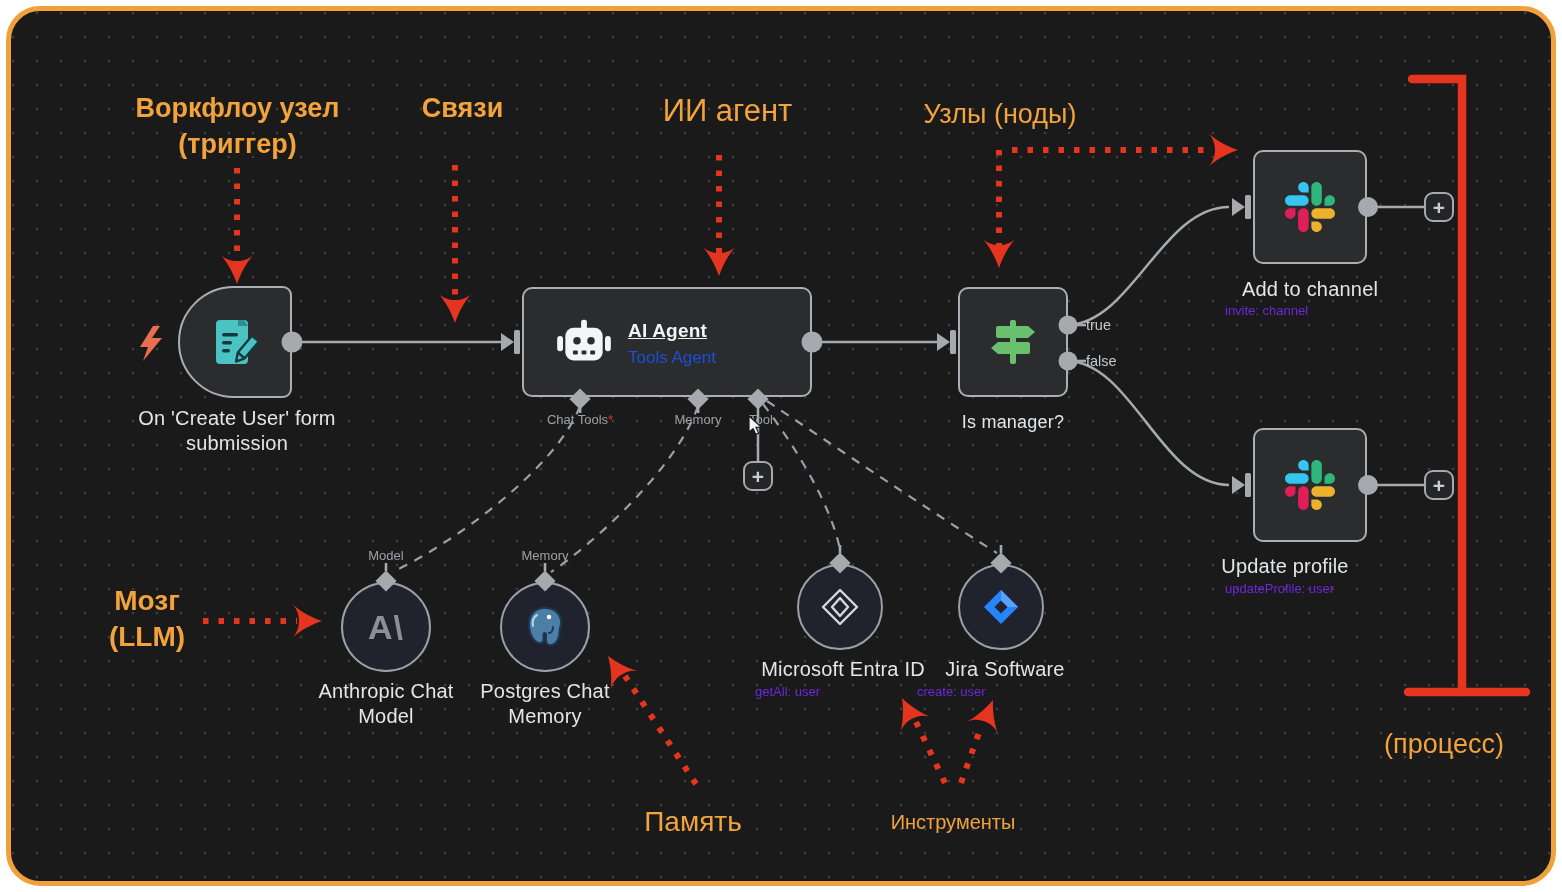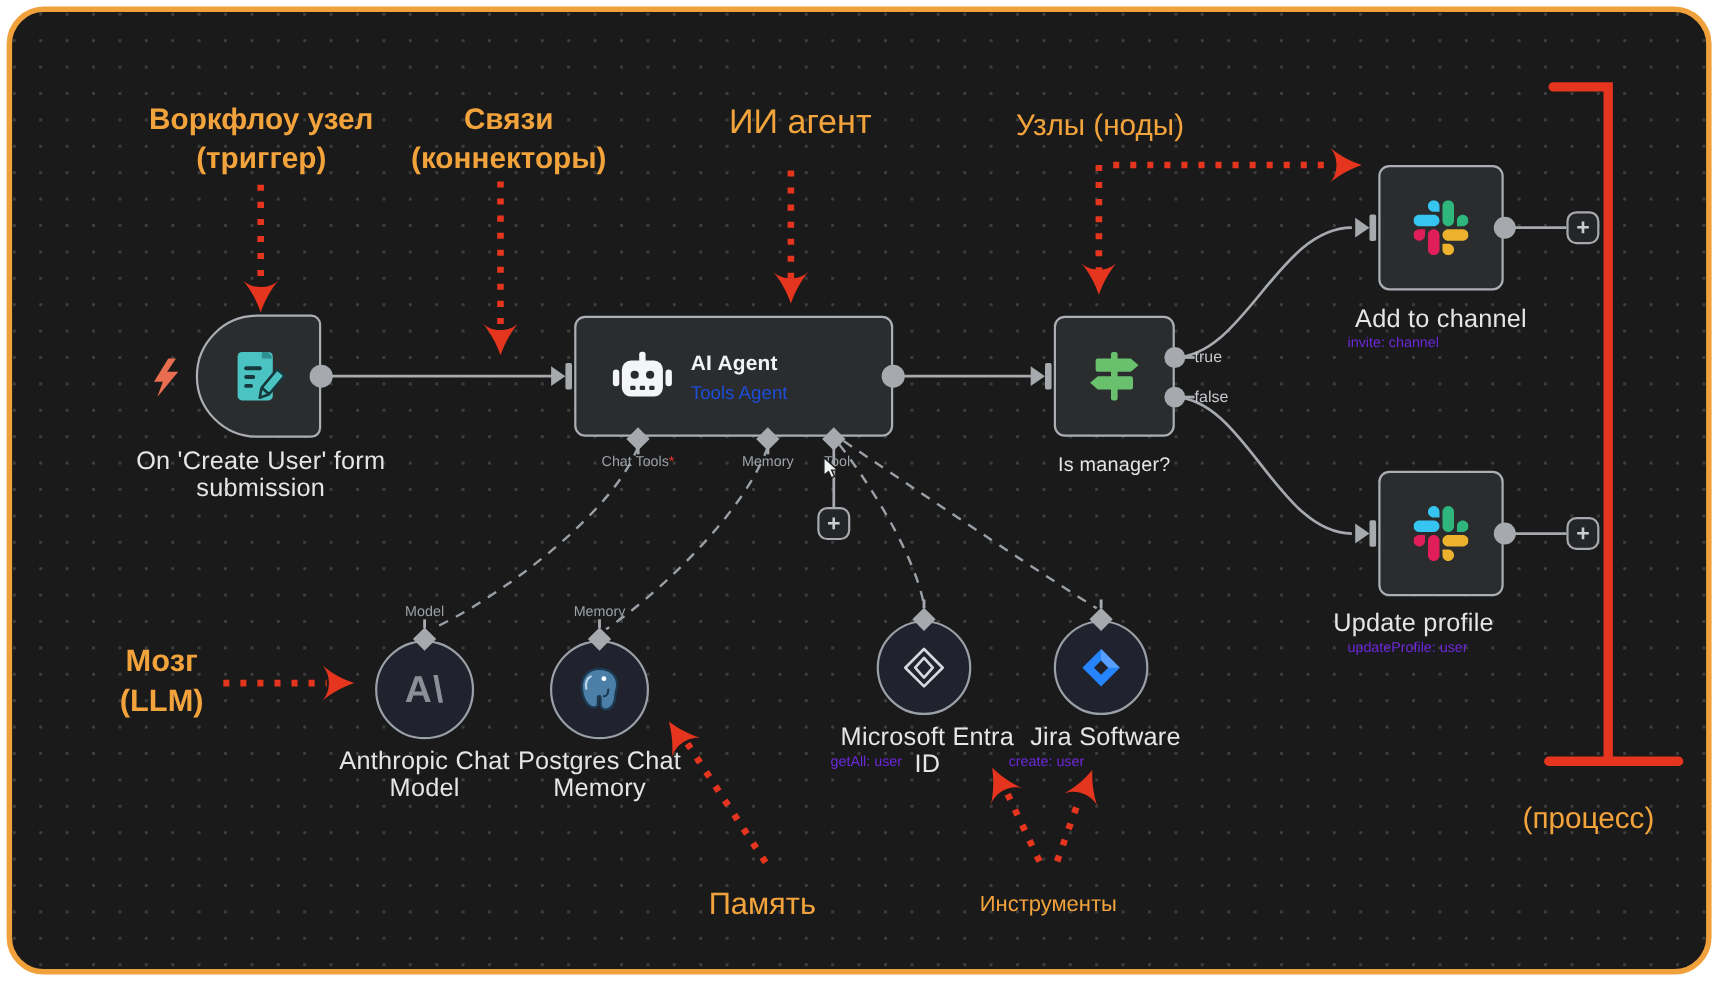--- a/index.html
+++ b/index.html
@@ -11,21 +11,21 @@
           background-size:24px 24px;background-position:14px 14px;
           border:5px solid #F1A13B;border-radius:34px;box-sizing:border-box;}
   svg.layer{position:absolute;left:0;top:0;width:1562px;height:892px;pointer-events:none;}
   #wires{z-index:1;} #ports{z-index:3;} #annot{z-index:4;}
   .node{position:absolute;background:#2B2C2E;border:2px solid #ABAEB3;border-radius:10px;
         box-sizing:border-box;z-index:2;}
   .node.trigger{border-radius:62px 10px 10px 62px;}
   .circle-node{position:absolute;background:#20232D;border:2px solid #9BA0A8;border-radius:50%;
         box-sizing:border-box;z-index:2;display:flex;align-items:center;justify-content:center;}
   .icon-center{position:absolute;left:50%;top:50%;transform:translate(-50%,-50%);}
-  .node-label{position:absolute;z-index:2;color:#E3E5E7;font-size:23px;line-height:25px;
+  .node-label{position:absolute;z-index:2;color:#E3E5E7;font-size:20px;line-height:25px;
         text-align:center;letter-spacing:.2px;}
   .node-sub{position:absolute;z-index:2;color:#6d28d9;font-size:13px;}
   .port-label{position:absolute;z-index:3;color:#9CA1A7;font-size:13px;text-align:center;white-space:nowrap;}
   .req{color:#E5352B;}
   .tf-label{position:absolute;z-index:3;color:#C6C9CD;font-size:14.5px;}
   .agent-title{position:absolute;z-index:3;color:#F2F3F4;font-size:19px;font-weight:bold;letter-spacing:.2px;}
   .agent-sub{position:absolute;z-index:3;color:#1d4ed8;font-size:17px;}
   .plus-btn{position:absolute;z-index:3;width:30px;height:30px;background:#242526;
         border:2.5px solid #A6A9AD;border-radius:9px;box-sizing:border-box;color:#C9CCD0;
         display:flex;align-items:center;justify-content:center;font-size:21px;font-weight:bold;line-height:1;}
@@ -84,21 +84,21 @@
       <rect x="1" y="16" width="5" height="13" rx="2.5" fill="#F4F5F6"></rect>
       <rect x="42" y="16" width="5" height="13" rx="2.5" fill="#F4F5F6"></rect>
       <rect x="8" y="9" width="32" height="28" rx="7" fill="#F4F5F6"></rect>
       <circle cx="18" cy="20" r="3.2" fill="#2B2C2E"></circle>
       <circle cx="30" cy="20" r="3.2" fill="#2B2C2E"></circle>
       <rect x="14.5" y="28.5" width="4.2" height="3.4" rx="1" fill="#2B2C2E"></rect>
       <rect x="21.9" y="28.5" width="4.2" height="3.4" rx="1" fill="#2B2C2E"></rect>
       <rect x="29.3" y="28.5" width="4.2" height="3.4" rx="1" fill="#2B2C2E"></rect>
     </svg>
   </div>
-  <div class="agent-title" style="left:628px;top:320px;">AI Agent</div>
+  <div class="agent-title" style="left:628px;top:320px;text-decoration:underline;">AI Agent</div>
   <div class="agent-sub" style="left:628px;top:348px;">Tools Agent</div>
 
   <div class="node" style="left:958px;top:287px;width:110px;height:110px;">
     <svg class="icon-center" width="54" height="54" viewBox="0 0 54 54">
       <rect x="24" y="5" width="6" height="44" rx="2" fill="#69C16E"></rect>
       <path d="M12,11 h30 l7,6 l-7,6 h-30 a2,2 0 0 1 -2,-2 v-8 a2,2 0 0 1 2,-2 Z" fill="#69C16E"></path>
       <path d="M42,27 h-30 l-7,6 l7,6 h30 a2,2 0 0 0 2,-2 v-8 a2,2 0 0 0 -2,-2 Z" fill="#69C16E"></path>
     </svg>
   </div>
   <div class="node-label" style="left:928px;top:410px;width:170px;font-size:18px;">Is manager?</div>
@@ -264,21 +264,20 @@
       <path d="M1408,692 L1526,692"></path>
     </g>
   </svg>
 
   <div class="ann" style="left:90px;top:90px;width:295px;font-size:27px;">
     <div class="b">Воркфлоу узел</div>
     <div class="b">(триггер)</div>
   </div>
   <div class="ann" style="left:345px;top:90px;width:235px;font-size:27px;">
     <div class="b">Связи</div>
-    <div class="b">(коннекторы)</div>
   </div>
   <div class="ann b" style="left:620px;top:93px;width:215px;font-size:31px;">ИИ агент</div>
   <div class="ann b" style="left:880px;top:96px;width:240px;font-size:27px;">Узлы (ноды)</div>
   <div class="ann" style="left:72px;top:583px;width:150px;font-size:28px;">
     <div class="b">Мозг</div>
     <div class="b">(LLM)</div>
   </div>
   <div class="ann b" style="left:598px;top:804px;width:190px;font-size:28px;">Память</div>
   <div class="ann b" style="left:843px;top:804px;width:220px;font-size:20px;">Инструменты</div>
   <div class="ann" style="left:1348px;top:728px;width:192px;font-size:29px;line-height:33px;">

